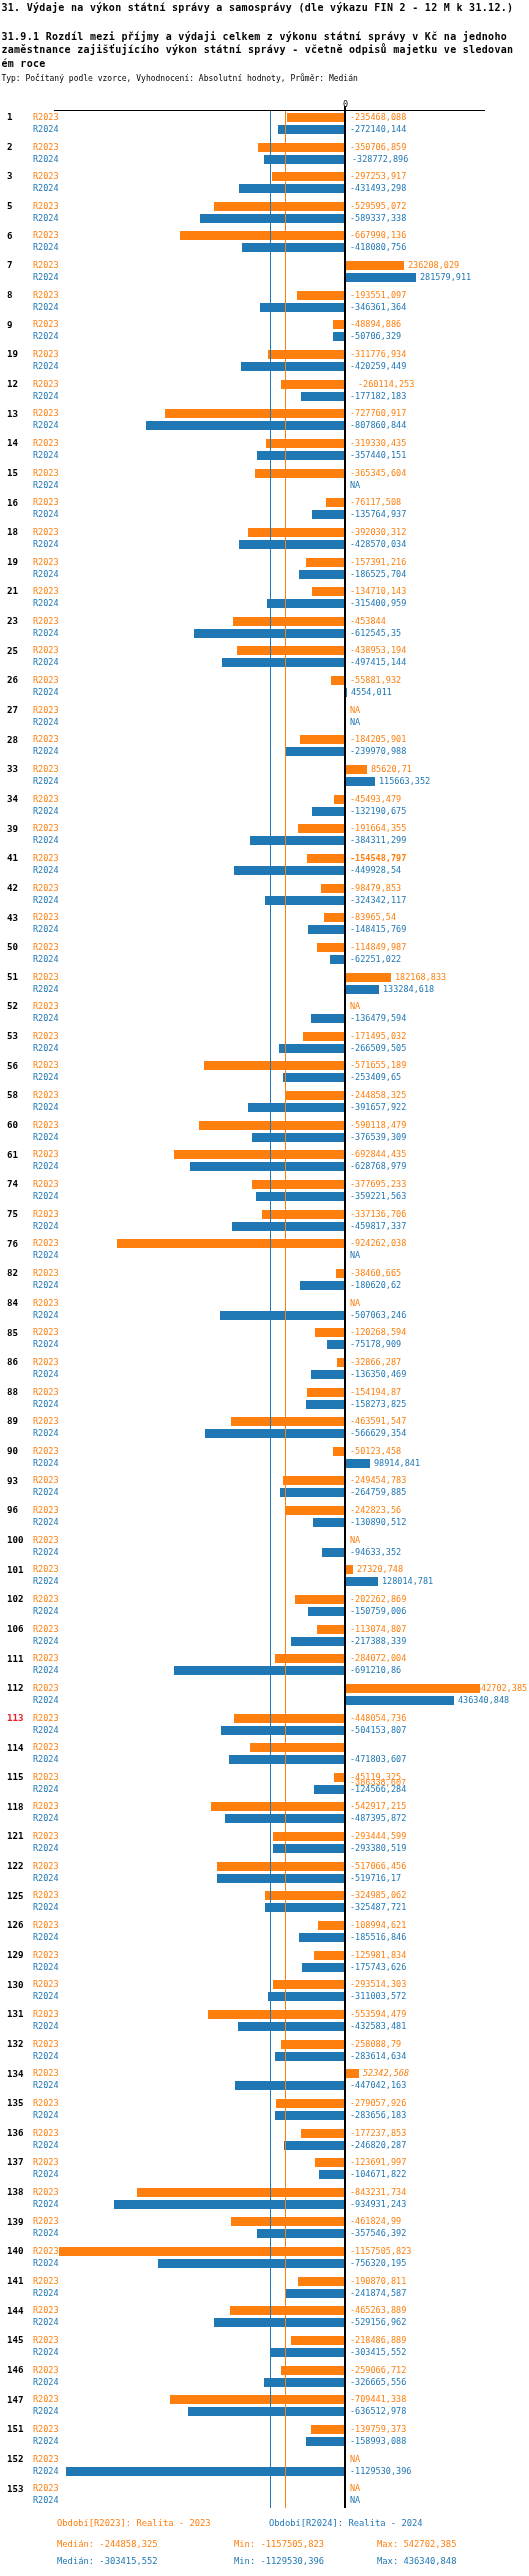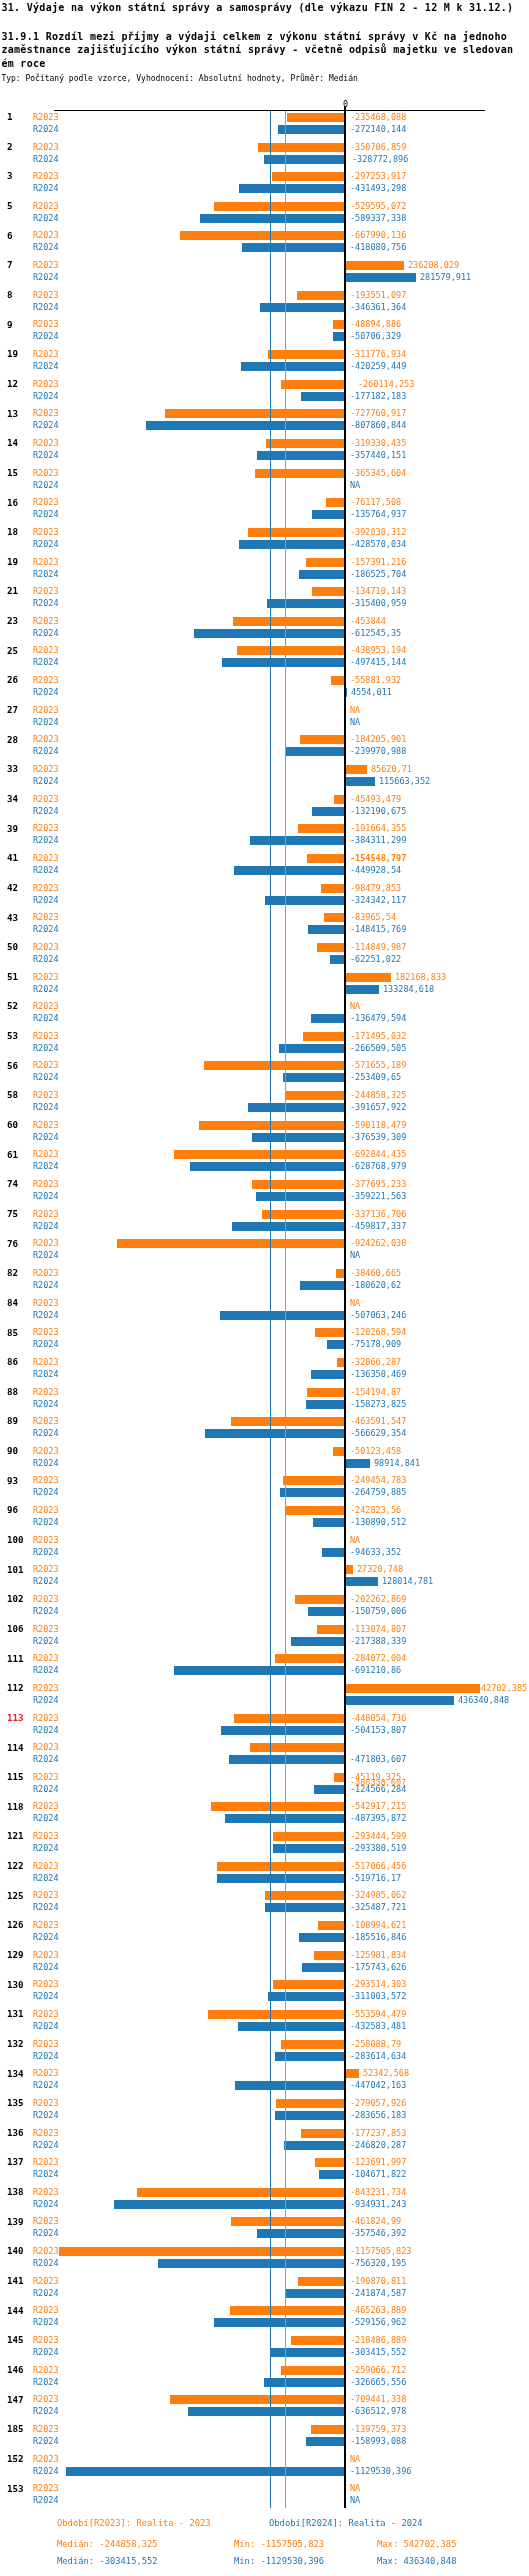--- a/index.html
+++ b/index.html
@@ -484,21 +484,21 @@
     <div class="num abs" style="left: 7px; top: 2039px;">132</div>
     <div class="slabel abs" style="left: 33px; top: 2040px; color: rgb(255, 127, 14);">R2023</div>
     <div class="bar" style="left: 281px; top: 2040px; width: 64px; background: rgb(255, 127, 14);"></div>
     <div class="vlabel abs" style="left: 350px; top: 2040px; color: rgb(255, 127, 14);">-258088,79</div>
     <div class="slabel abs" style="left: 33px; top: 2052px; color: rgb(31, 119, 180);">R2024</div>
     <div class="bar" style="left: 275px; top: 2052px; width: 70px; background: rgb(31, 119, 180);"></div>
     <div class="vlabel abs" style="left: 350px; top: 2052px; color: rgb(31, 119, 180);">-283614,634</div>
     <div class="num abs" style="left: 7px; top: 2069px;">134</div>
     <div class="slabel abs" style="left: 33px; top: 2069px; color: rgb(255, 127, 14);">R2023</div>
     <div class="bar" style="left: 346px; top: 2069px; width: 13px; background: rgb(255, 127, 14);"></div>
-    <div class="vlabel abs" style="left: 363px; top: 2069px; color: rgb(255, 127, 14);">52342,568</div>
+    <div class="vlabel abs" style="left: 363px; top: 2069px; color: rgb(255, 127, 14); font-style: italic;">52342,568</div>
     <div class="slabel abs" style="left: 33px; top: 2081px; color: rgb(31, 119, 180);">R2024</div>
     <div class="bar" style="left: 235px; top: 2081px; width: 110px; background: rgb(31, 119, 180);"></div>
     <div class="vlabel abs" style="left: 350px; top: 2081px; color: rgb(31, 119, 180);">-447042,163</div>
     <div class="num abs" style="left: 7px; top: 2098px;">135</div>
     <div class="slabel abs" style="left: 33px; top: 2099px; color: rgb(255, 127, 14);">R2023</div>
     <div class="bar" style="left: 276px; top: 2099px; width: 69px; background: rgb(255, 127, 14);"></div>
     <div class="vlabel abs" style="left: 350px; top: 2099px; color: rgb(255, 127, 14);">-279057,926</div>
     <div class="slabel abs" style="left: 33px; top: 2111px; color: rgb(31, 119, 180);">R2024</div>
     <div class="bar" style="left: 275px; top: 2111px; width: 70px; background: rgb(31, 119, 180);"></div>
     <div class="vlabel abs" style="left: 350px; top: 2111px; color: rgb(31, 119, 180);">-283656,183</div>
@@ -565,21 +565,21 @@
     <div class="slabel abs" style="left: 33px; top: 2378px; color: rgb(31, 119, 180);">R2024</div>
     <div class="bar" style="left: 264px; top: 2378px; width: 81px; background: rgb(31, 119, 180);"></div>
     <div class="vlabel abs" style="left: 350px; top: 2378px; color: rgb(31, 119, 180);">-326665,556</div>
     <div class="num abs" style="left: 7px; top: 2395px;">147</div>
     <div class="slabel abs" style="left: 33px; top: 2395px; color: rgb(255, 127, 14);">R2023</div>
     <div class="bar" style="left: 170px; top: 2395px; width: 175px; background: rgb(255, 127, 14);"></div>
     <div class="vlabel abs" style="left: 350px; top: 2395px; color: rgb(255, 127, 14);">-709441,338</div>
     <div class="slabel abs" style="left: 33px; top: 2407px; color: rgb(31, 119, 180);">R2024</div>
     <div class="bar" style="left: 188px; top: 2407px; width: 157px; background: rgb(31, 119, 180);"></div>
     <div class="vlabel abs" style="left: 350px; top: 2407px; color: rgb(31, 119, 180);">-636512,978</div>
-    <div class="num abs" style="left: 7px; top: 2424px;">185</div>
+    <div class="num abs" style="left: 7px; top: 2424px;">151</div>
     <div class="slabel abs" style="left: 33px; top: 2425px; color: rgb(255, 127, 14);">R2023</div>
     <div class="bar" style="left: 311px; top: 2425px; width: 35px; background: rgb(255, 127, 14);"></div>
     <div class="vlabel abs" style="left: 350px; top: 2425px; color: rgb(255, 127, 14);">-139759,373</div>
     <div class="slabel abs" style="left: 33px; top: 2437px; color: rgb(31, 119, 180);">R2024</div>
     <div class="bar" style="left: 306px; top: 2437px; width: 39px; background: rgb(31, 119, 180);"></div>
     <div class="vlabel abs" style="left: 350px; top: 2437px; color: rgb(31, 119, 180);">-158993,088</div>
     <div class="num abs" style="left: 7px; top: 2454px;">152</div>
     <div class="slabel abs" style="left: 33px; top: 2455px; color: rgb(255, 127, 14);">R2023</div>
     <div class="vlabel abs" style="left: 350px; top: 2455px; color: rgb(255, 127, 14);">NA</div>
     <div class="slabel abs" style="left: 33px; top: 2467px; color: rgb(31, 119, 180);">R2024</div>

